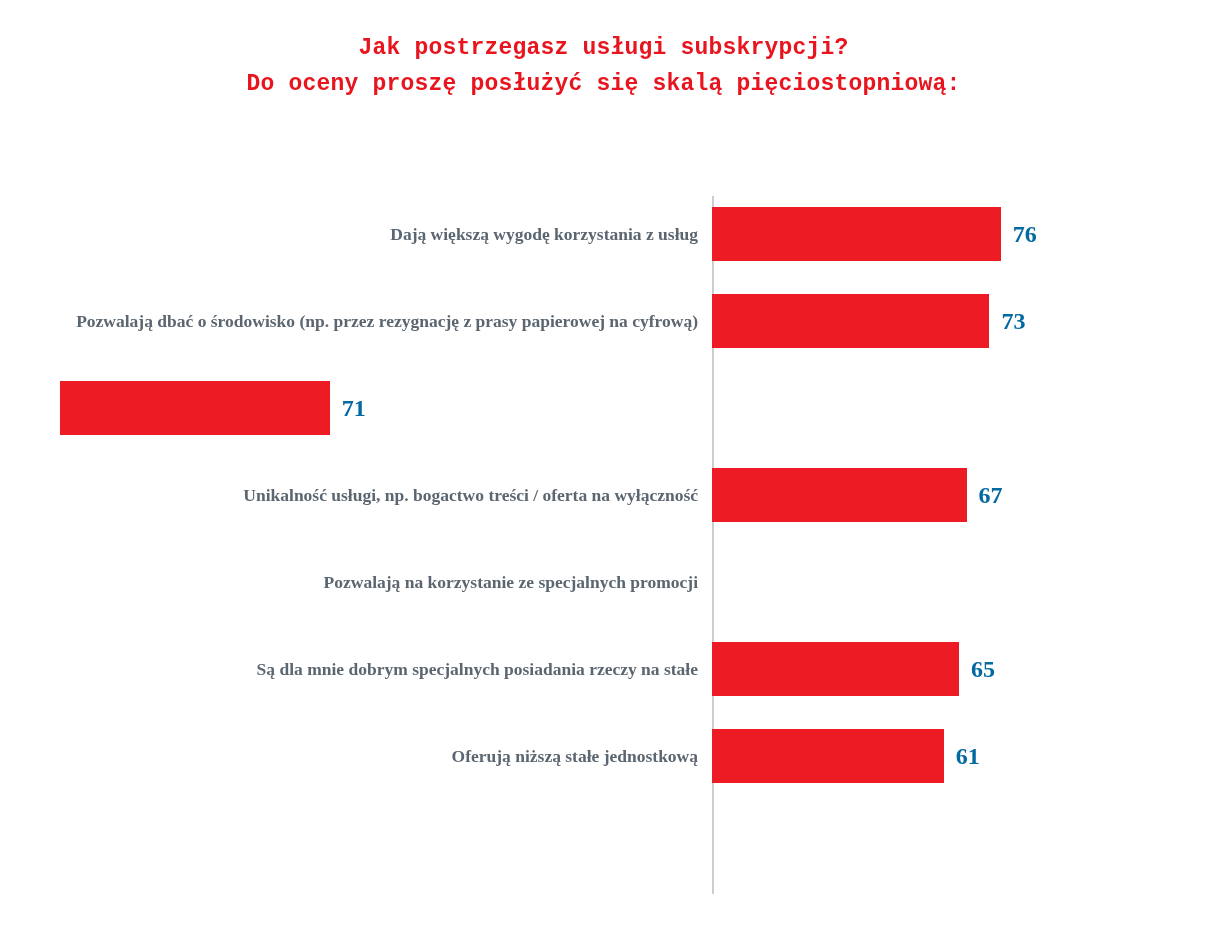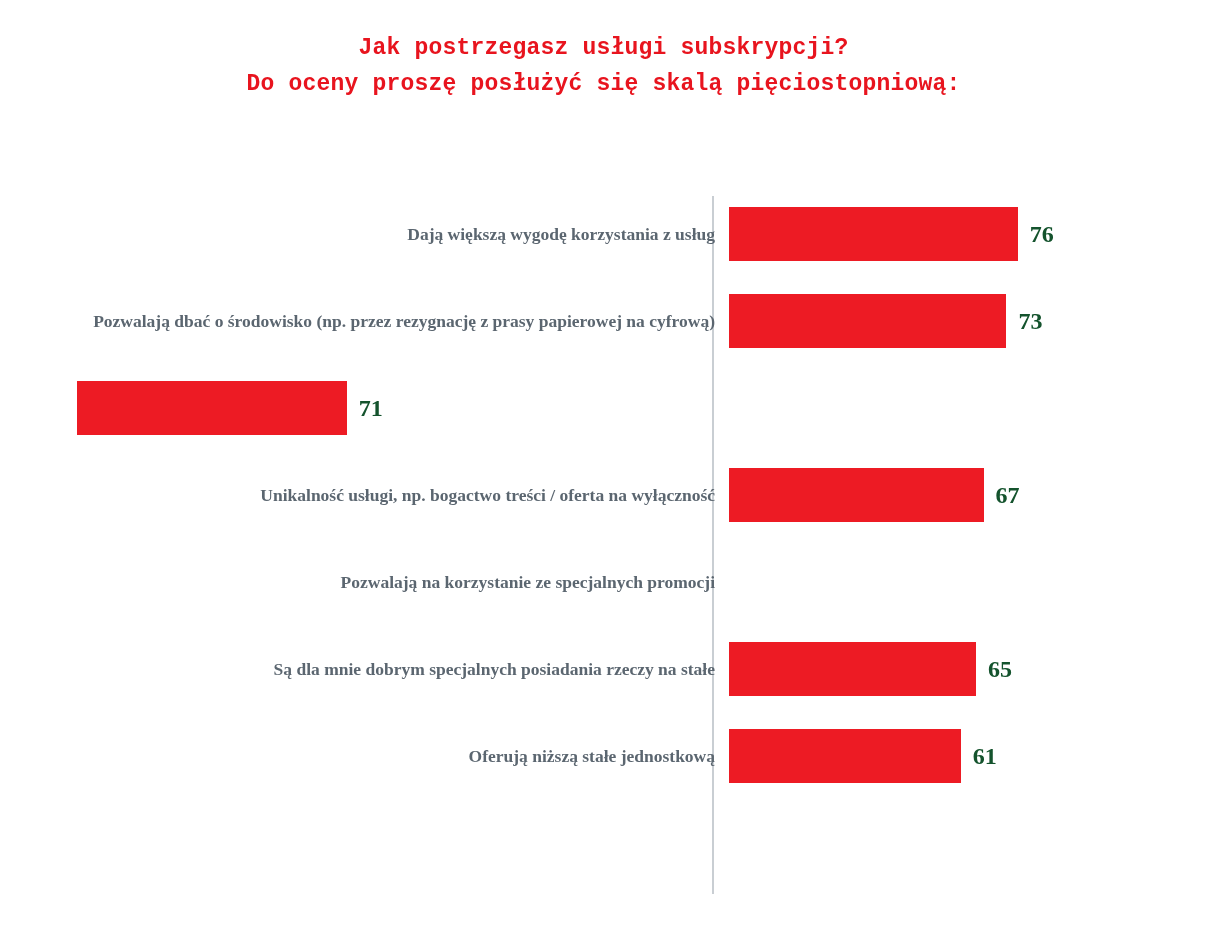--- a/index.html
+++ b/index.html
@@ -33,21 +33,21 @@
   }
   .chart-area {
     position: absolute;
     left: 0;
     top: 190px;
     width: 1207px;
     height: 710px;
   }
   .rows {
     position: absolute;
-    left: 77px;
+    left: 60px;
     top: 0;
     width: 1100px;
   }
   .row {
     display: flex;
     align-items: center;
     height: 87px;
     box-sizing: border-box;
   }
   .row-label {
@@ -67,21 +67,21 @@
     height: 100%;
     display: flex;
     align-items: center;
   }
   .bar {
     height: 54px;
     background: #ed1b24;
   }
   .bar-value {
     margin-left: 12px;
-    color: #14532d;
+    color: #0369a1;
     font-family: "Liberation Serif", serif;
     font-weight: bold;
     font-size: 24px;
     line-height: 24px;
   }
   .axis-line {
     position: absolute;
     left: 712px;
     top: 6px;
     width: 2px;

